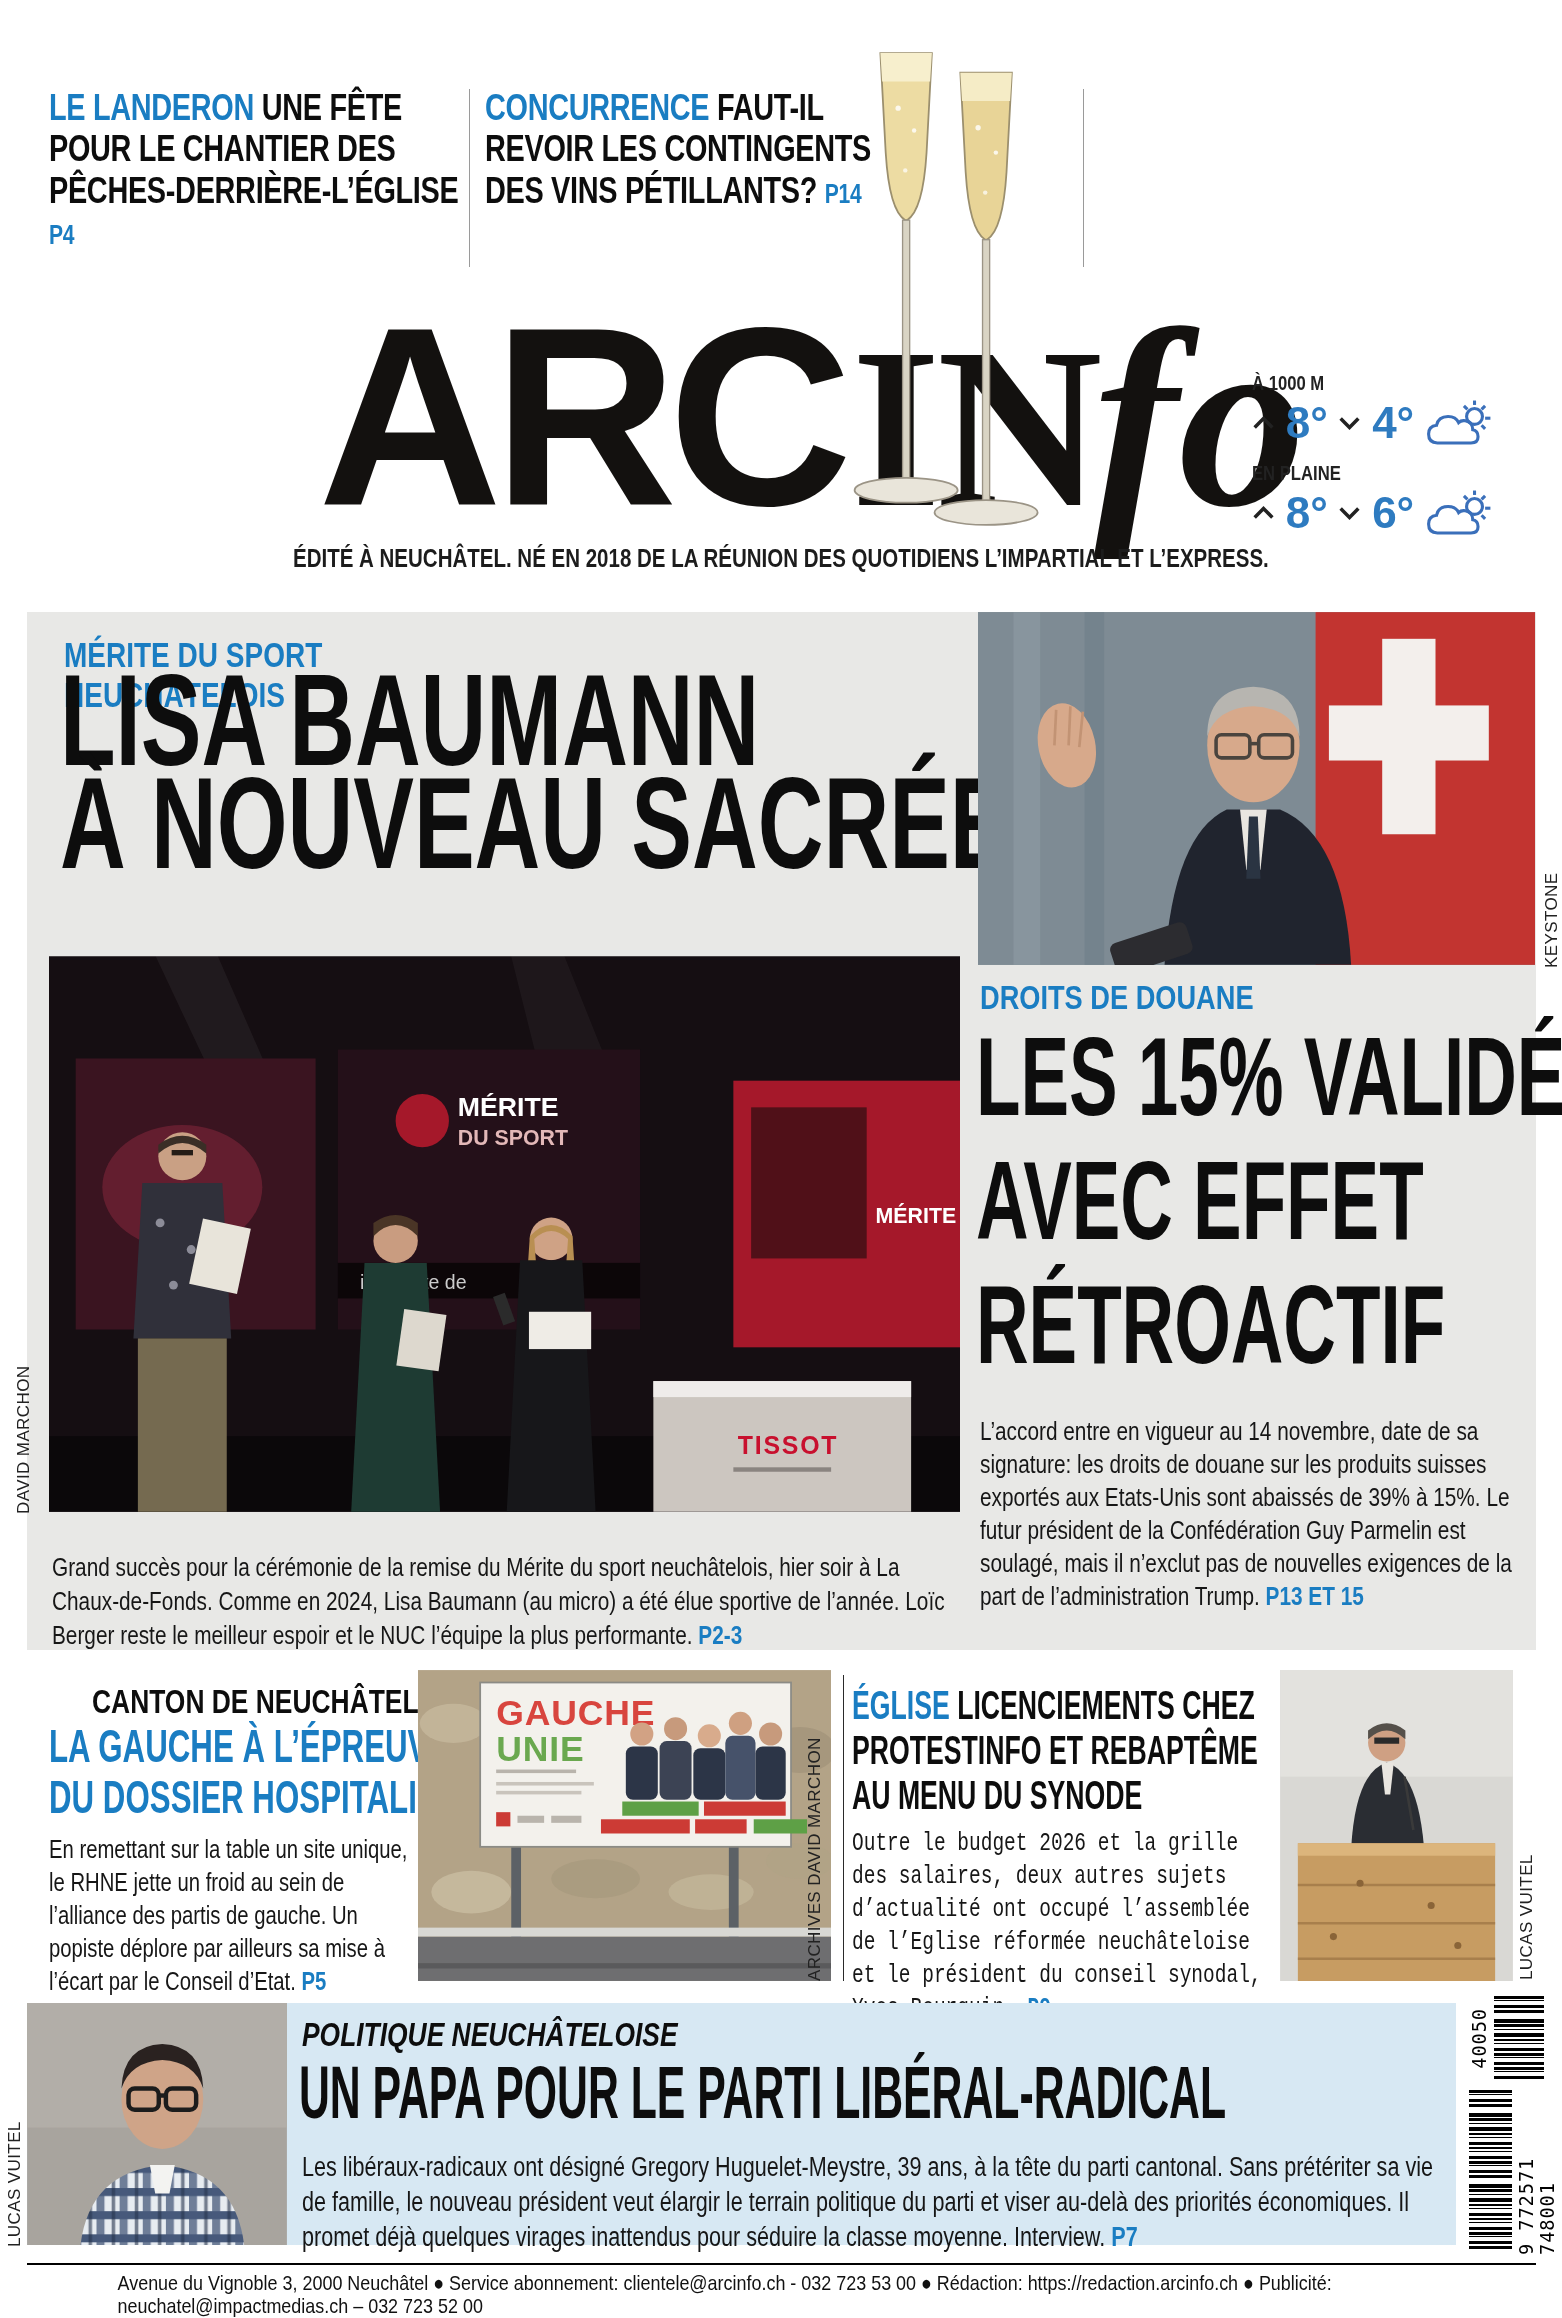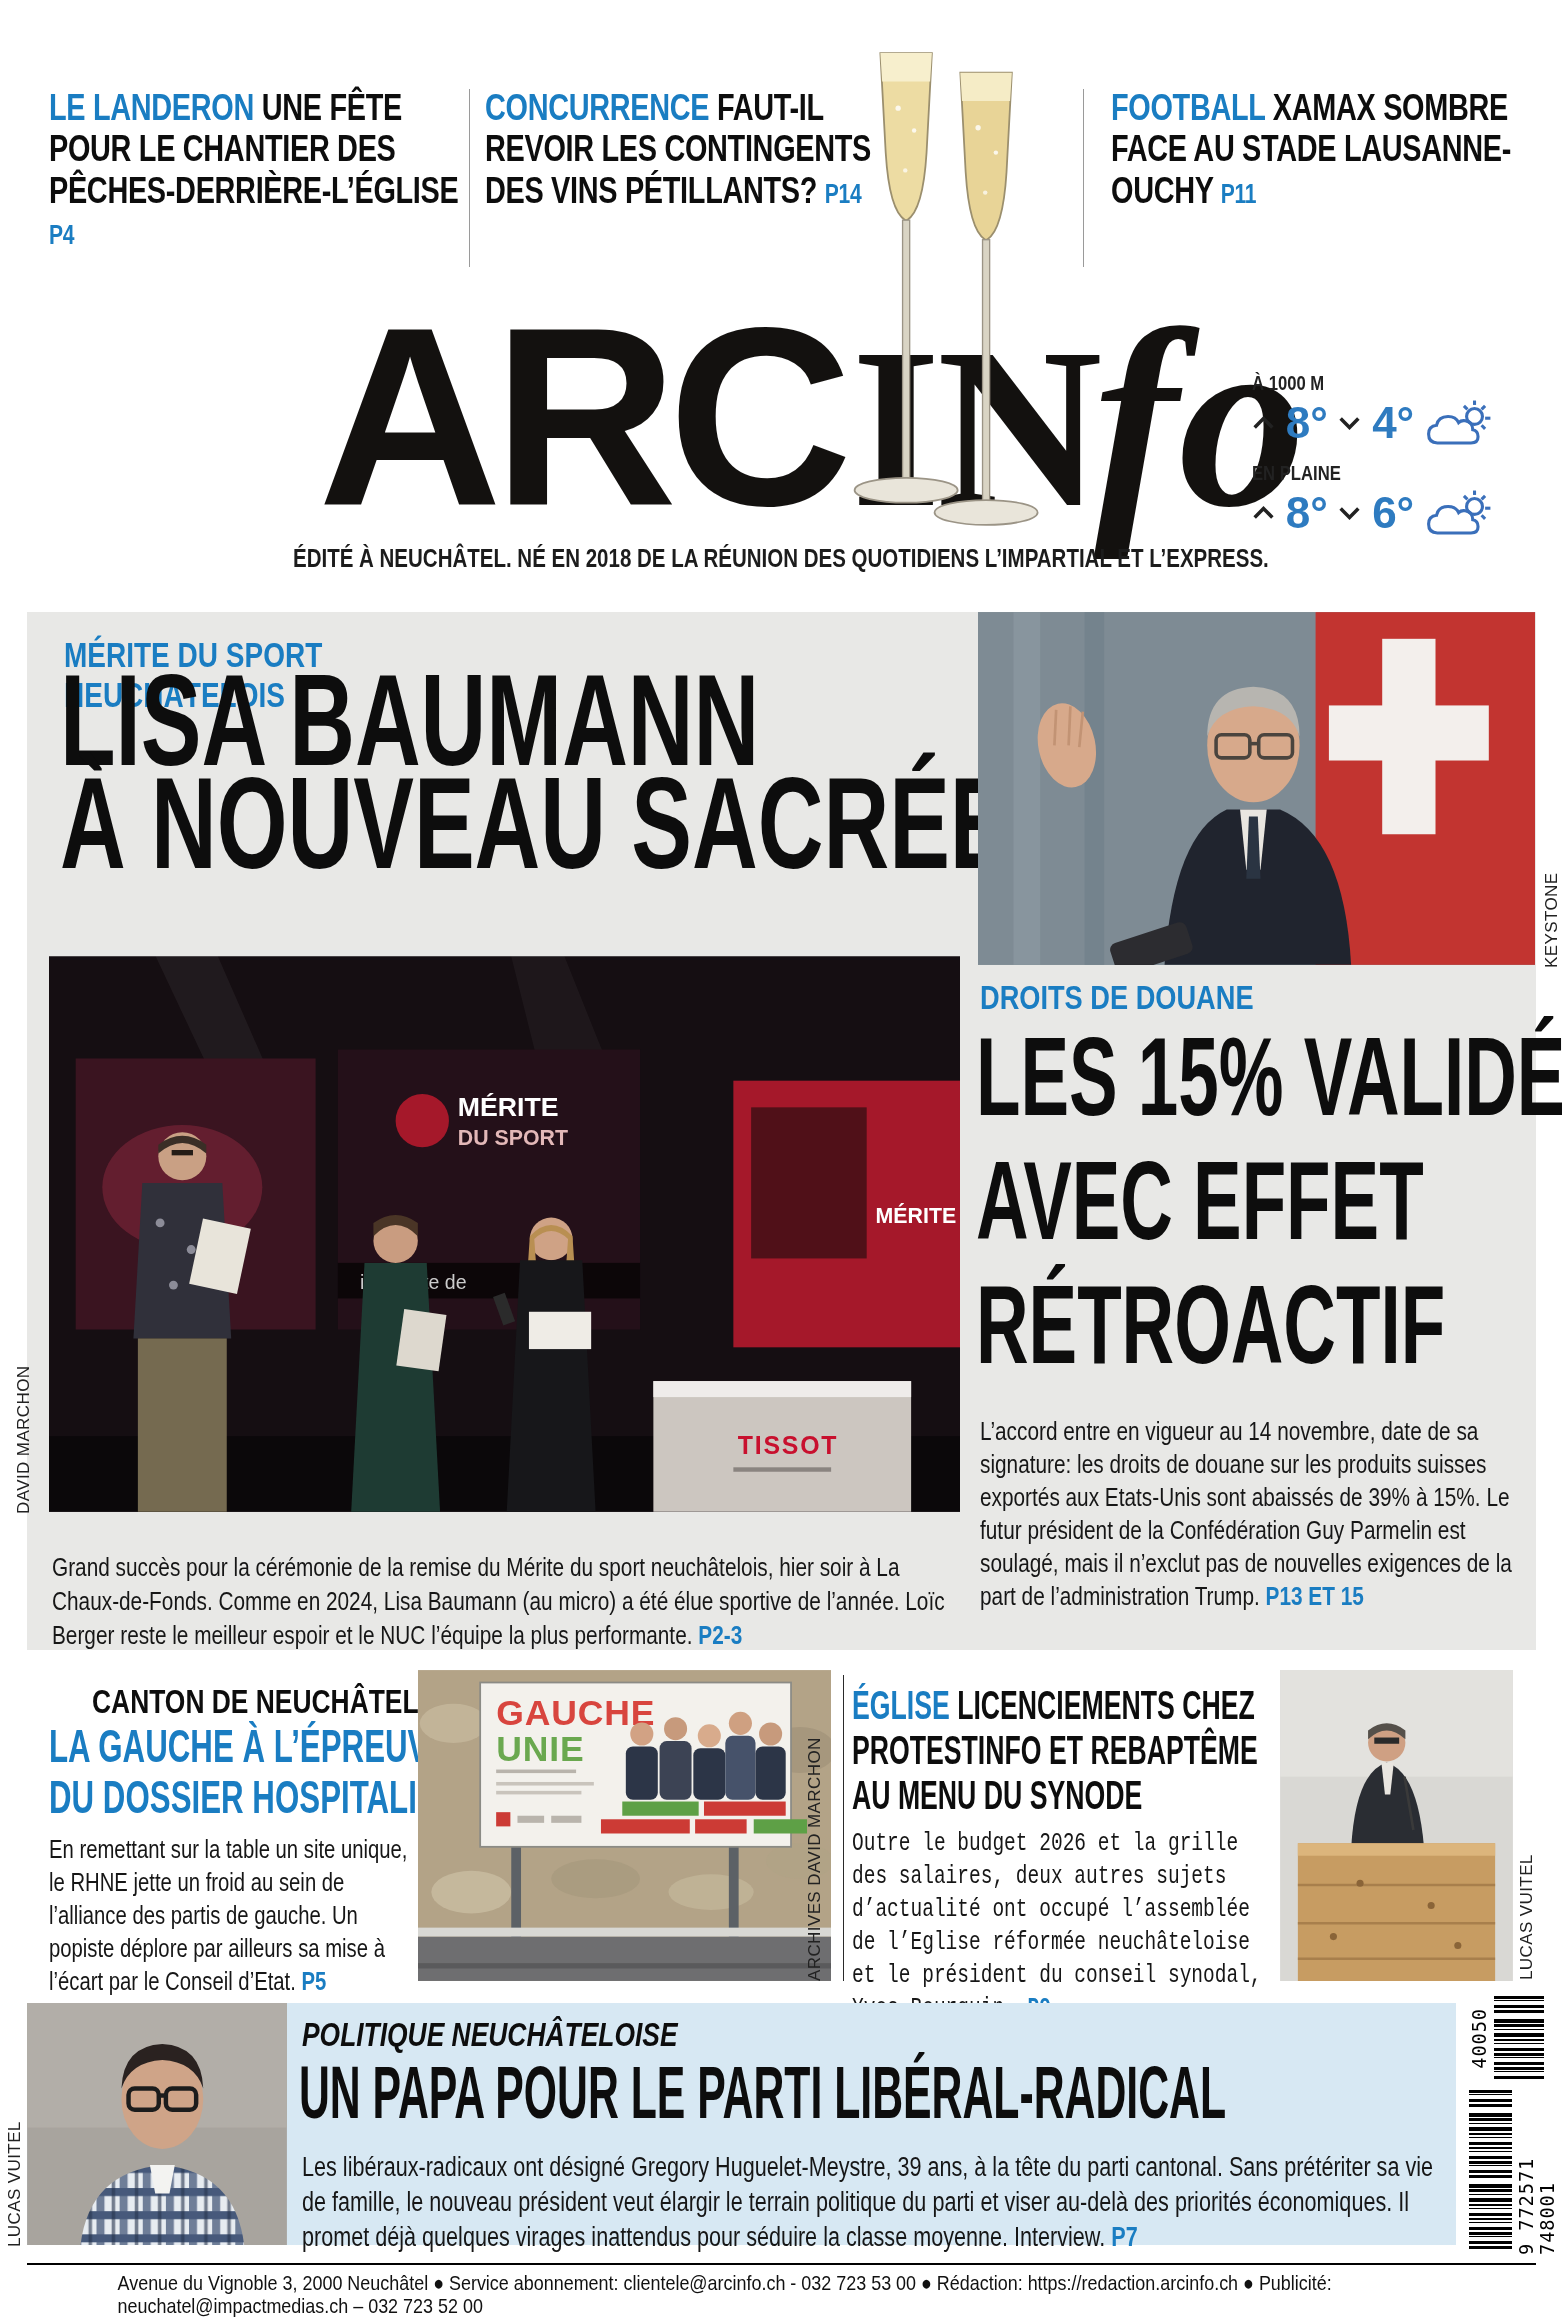--- a/index.html
+++ b/index.html
@@ -42,27 +42,20 @@
   </div>
 
   <div class="abs" style="left:485px;top:87px;width:391px;">
     <div class="teaser sc" style="width:502px;transform:scaleX(.78);">
       <span class="kick">CONCURRENCE</span>
       <span>FAUT-IL REVOIR LES CONTINGENTS DES VINS PÉTILLANTS?</span>
       <span class="pref">P14</span>
     </div>
   </div>
 
-  <div class="abs" style="left:1111px;top:87px;width:427px;">
-    <div class="teaser sc" style="width:547px;transform:scaleX(.78);">
-      <span class="kick">FOOTBALL</span>
-      <span>XAMAX SOMBRE FACE AU STADE LAUSANNE-OUCHY</span>
-      <span class="pref">P11</span>
-    </div>
-  </div>
 
   <div class="abs" style="left:827px;top:46px;width:240px;height:502px;z-index:3;">
     <svg width="240" height="502" viewBox="0 0 270 565">
 
       <path d="M60 8 L118 8 L112 120 Q108 185 90 196 L88 196 Q70 185 66 120 Z" fill="#eddca3" stroke="#9b8f6e" stroke-width="2"></path>
       <path d="M60 8 L118 8 L116 40 L62 40 Z" fill="#f7efcd"></path>
       <rect x="85" y="196" width="8" height="290" fill="#d9d4c4" stroke="#9b9486" stroke-width="1.5"></rect>
       <ellipse cx="89" cy="500" rx="58" ry="14" fill="#e9e5da" stroke="#9b9486" stroke-width="2"></ellipse>
       <circle cx="80" cy="70" r="3" fill="#fff" opacity=".8"></circle>
         <circle cx="98" cy="95" r="2.5" fill="#fff" opacity=".8"></circle>

